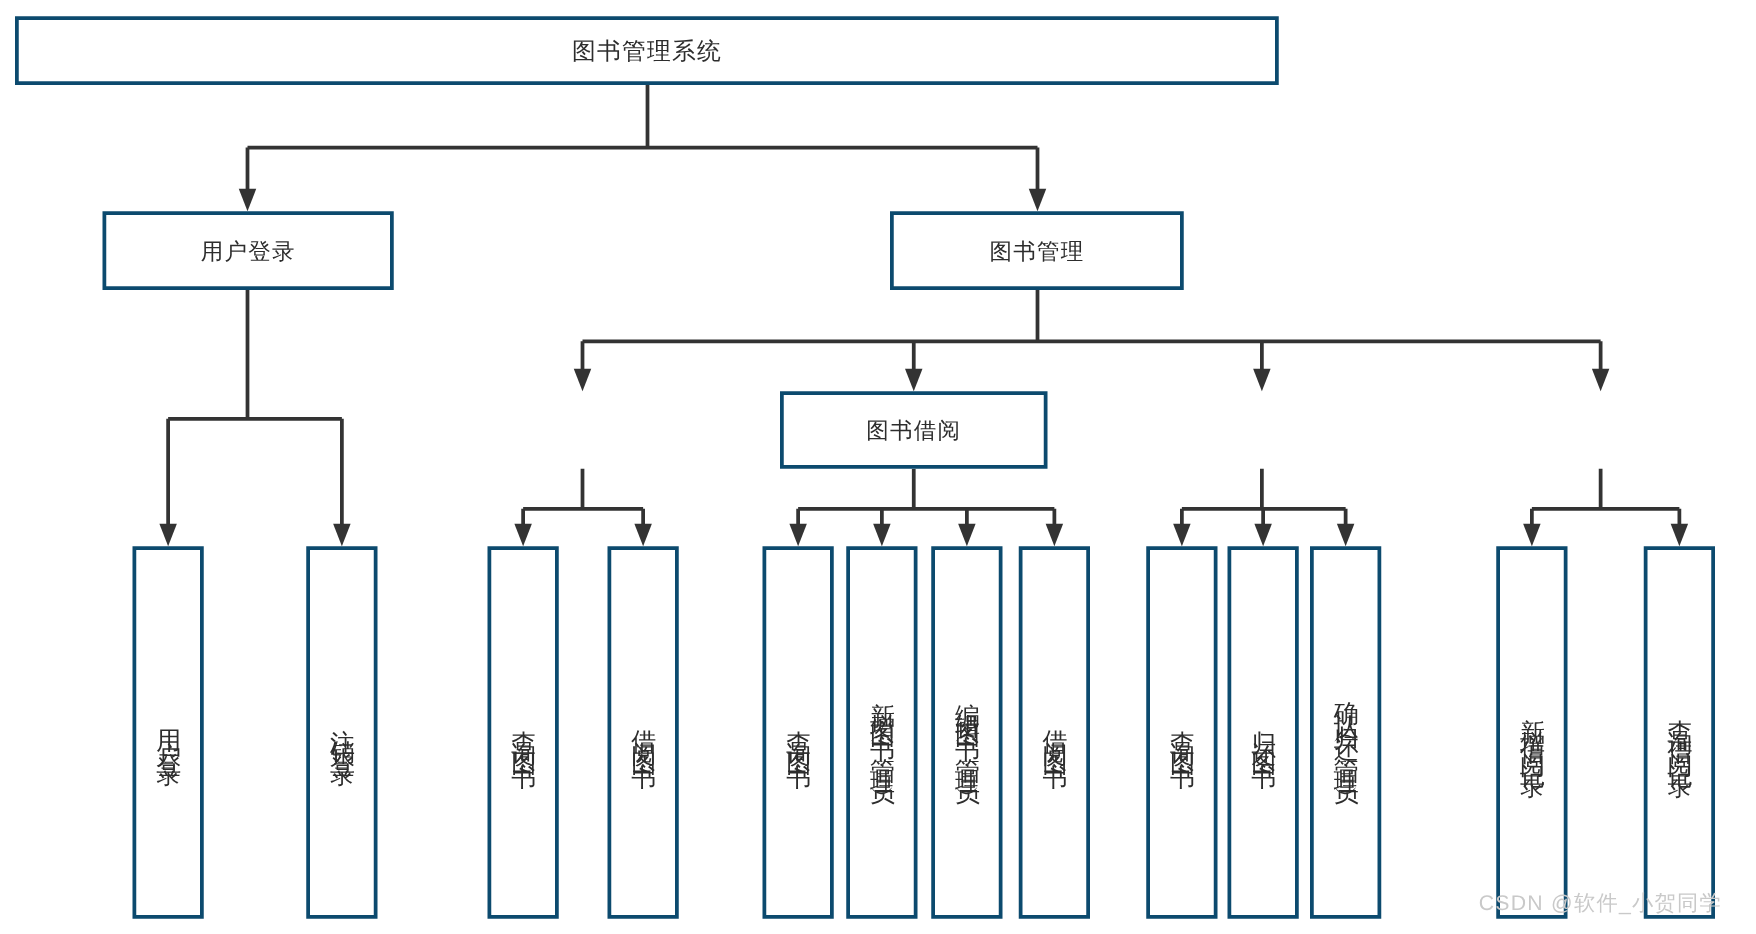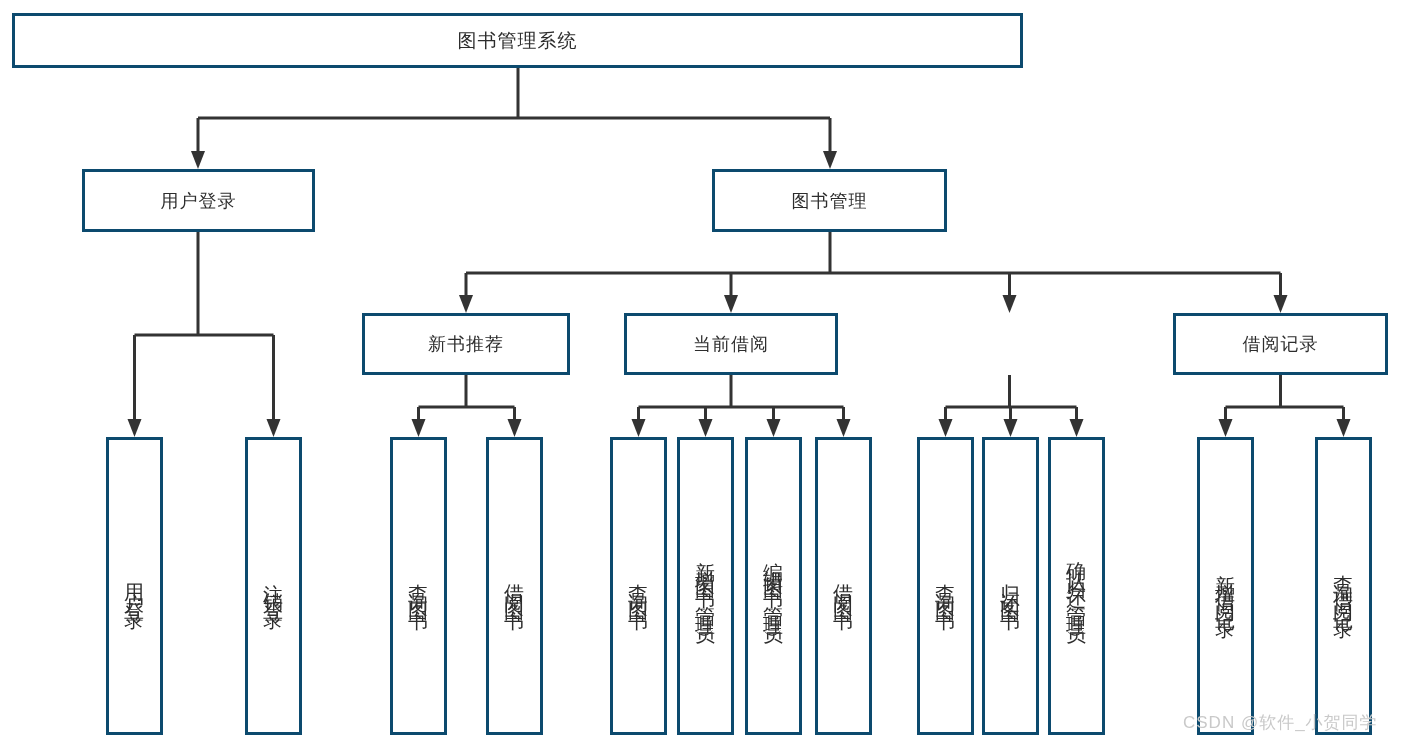--- a/index.html
+++ b/index.html
@@ -92,28 +92,22 @@
     <span>图书管理系统</span>
   </div>
 
   <div class="box h" style="left:82px;top:169px;width:233px;height:63px">
     <span>用户登录</span>
   </div>
   <div class="box h" style="left:712px;top:169px;width:235px;height:63px">
     <span>图书管理</span>
   </div>
 
-  <div class="box h" style="left:362px;top:313px;width:208px;height:62px">
-    <span>新书推荐</span>
-  </div>
   <div class="box h" style="left:624px;top:313px;width:214px;height:62px">
-    <span>当前借阅</span>
-  </div>
-  <div class="box h" style="left:1173px;top:313px;width:215px;height:62px">
-    <span>借阅记录</span>
+    <span>图书借阅</span>
   </div>
 
   <div class="box v" style="left:106px;top:437px;width:57px;height:298px">
     <span>用户登录</span>
   </div>
   <div class="box v" style="left:245px;top:437px;width:57px;height:298px">
     <span>注销登录</span>
   </div>
 
   <div class="box v" style="left:390px;top:437px;width:57px;height:298px">

